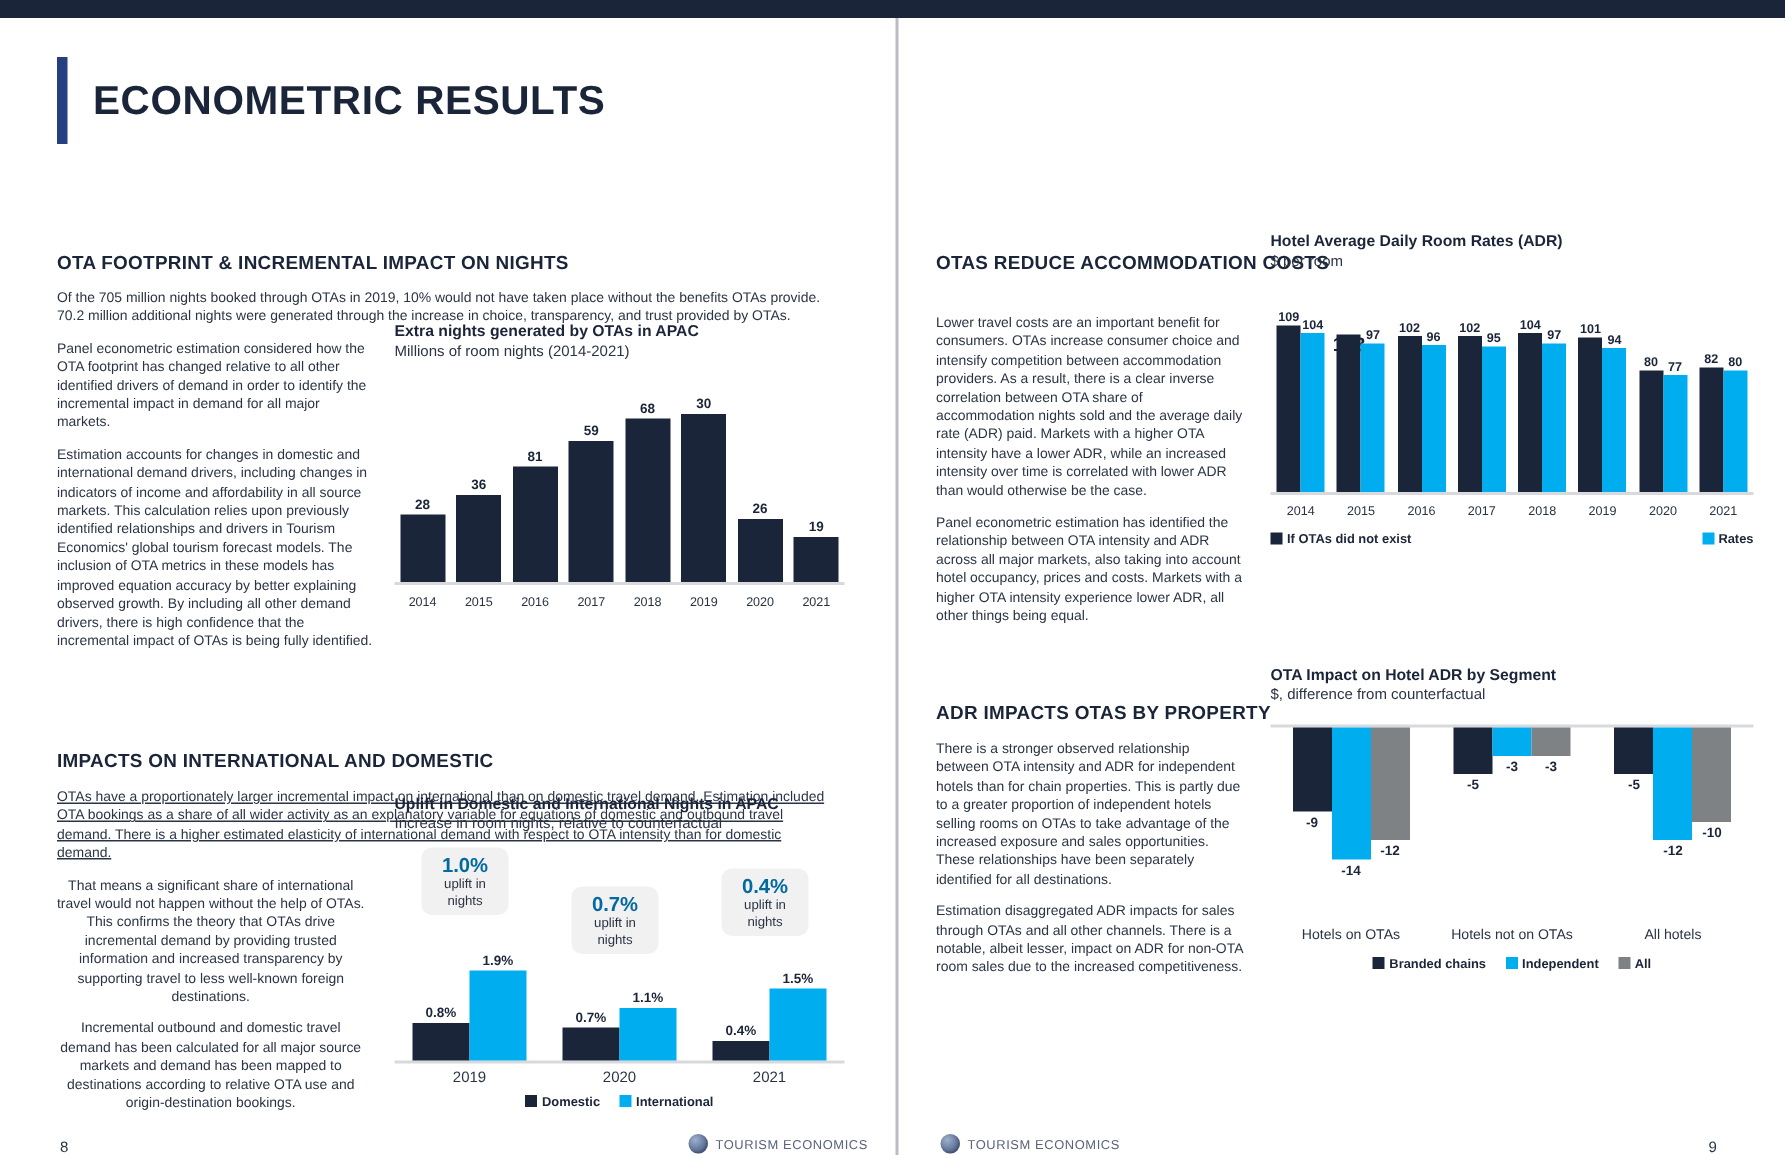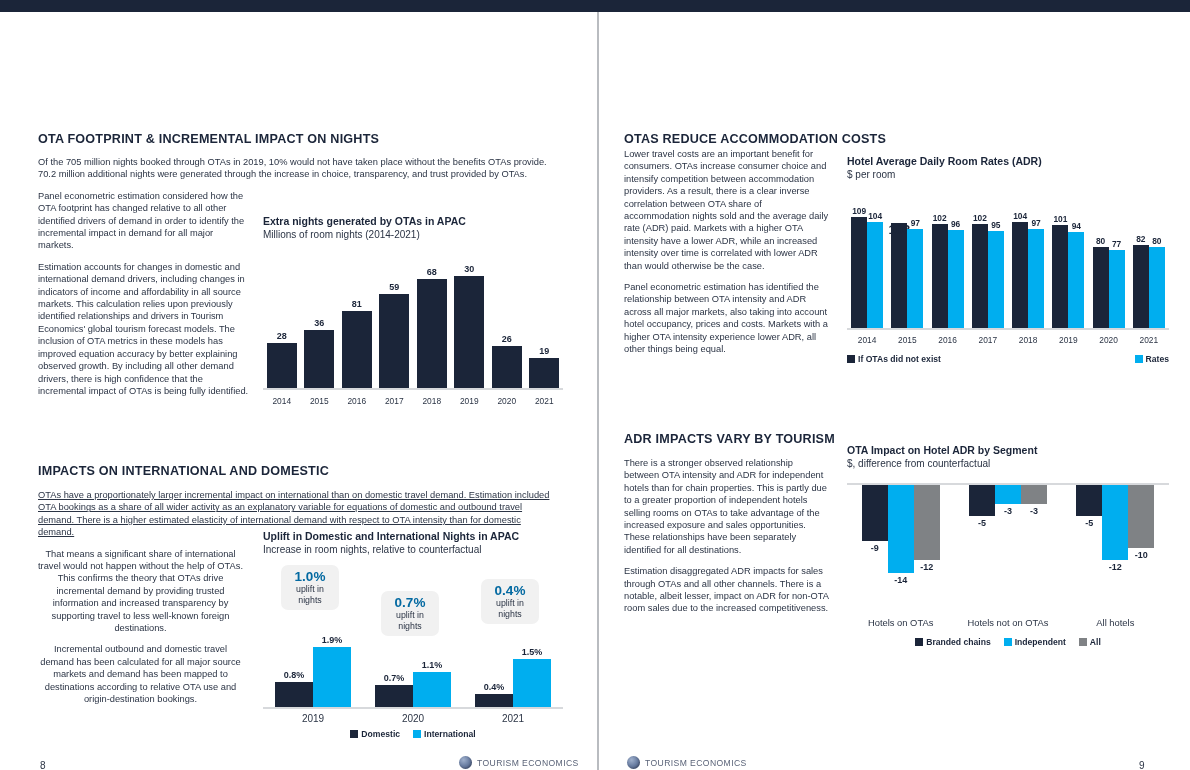--- a/index.html
+++ b/index.html
@@ -15,21 +15,21 @@
   .page-divider{position:absolute;left:597px;top:12px;width:2px;height:758px;background:#b9bcc0;}
 
   
   .page-left{position:absolute;left:0;top:12px;width:597px;height:758px;}
   .page-right{position:absolute;left:599px;top:12px;width:591px;height:758px;}
 
   .title-wrap{position:absolute;left:38px;top:26px;display:flex;align-items:center;}
   .title-bar{width:7px;height:58px;background:#263f7e;margin-right:17px;}
   .page-title{font-size:27px;font-weight:bold;letter-spacing:.4px;color:#1b2539;white-space:nowrap;}
 
-  .h2{font-size:12.6px;font-weight:bold;letter-spacing:.2px;color:#1b2539;}
+  .h2{font-size:12.6px;font-weight:bold;letter-spacing:.2px;color:#1b2539;margin-top:36px;}
   .body-txt{font-size:9.3px;line-height:12.4px;color:#2b3445;}
   .body-txt p{margin:0 0 9px 0;}
 
   .chart-title{font-size:10.5px;font-weight:bold;color:#1b2539;}
   .chart-sub{font-size:10px;color:#2b3445;margin-top:2px;}
 
   .axis-line{background:#d7d9dc;height:2px;width:100%;}
   .cat-lbl{font-size:8.4px;color:#2b3445;text-align:center;}
   .val-lbl{font-size:9px;font-weight:bold;color:#1b2539;text-align:center;}
 
@@ -53,20 +53,24 @@
   .callout .small{font-size:8.8px;color:#2b3445;line-height:10.5px;}
 </style>
 </head>
 <body>
 
 <div class="top-band"></div>
 <div class="page-divider"></div>
 
 <div class="page-left">
 
+  <div class="title-wrap">
+    <div class="title-bar"></div>
+    <div class="page-title">ECONOMETRIC RESULTS</div>
+  </div>
 
   <div style="position:absolute;left:38px;top:120px;width:520px;">
     <div class="h2">OTA FOOTPRINT &amp; INCREMENTAL IMPACT ON NIGHTS</div>
     <div class="body-txt" style="width:520px;margin-top:10px;">
       <p>Of the 705 million nights booked through OTAs in 2019, 10% would not have taken place without the benefits OTAs provide. 70.2 million additional nights were generated through the increase in choice, transparency, and trust provided by OTAs.</p>
     </div>
     <div class="body-txt" style="width:213px;margin-top:4px;">
       <p>Panel econometric estimation considered how the OTA footprint has changed relative to all other identified drivers of demand in order to identify the incremental impact in demand for all major markets.</p>
       <p>Estimation accounts for changes in domestic and international demand drivers, including changes in indicators of income and affordability in all source markets. This calculation relies upon previously identified relationships and drivers in Tourism Economics' global tourism forecast models. The inclusion of OTA metrics in these models has improved equation accuracy by better explaining observed growth. By including all other demand drivers, there is high confidence that the incremental impact of OTAs is being fully identified.</p>
     </div>
@@ -171,21 +175,21 @@
   <div class="logo" style="left:459px;top:744px;">
     <span class="globe"></span>
     <span class="logo-text">TOURISM ECONOMICS</span>
   </div>
 </div>
 
 <div class="page-right">
 
   <div style="position:absolute;left:25px;top:120px;width:212px;">
     <div class="h2" style="white-space:nowrap;">OTAS REDUCE ACCOMMODATION COSTS</div>
-    <div class="body-txt" style="width:205px;margin-top:2px;">
+    <div class="body-txt" style="width:205px;margin-top:27px;">
       <p>Lower travel costs are an important benefit for consumers. OTAs increase consumer choice and intensify competition between accommodation providers. As a result, there is a clear inverse correlation between OTA share of accommodation nights sold and the average daily rate (ADR) paid. Markets with a higher OTA intensity have a lower ADR, while an increased intensity over time is correlated with lower ADR than would otherwise be the case.</p>
       <p>Panel econometric estimation has identified the relationship between OTA intensity and ADR across all major markets, also taking into account hotel occupancy, prices and costs. Markets with a higher OTA intensity experience lower ADR, all other things being equal.</p>
     </div>
   </div>
 
   <div style="position:absolute;left:248px;top:143px;width:322px;">
     <div class="chart-title">Hotel Average Daily Room Rates (ADR)</div>
     <div class="chart-sub">$ per room</div>
     <div class="bars" id="c3-bars" style="height:122px;margin-top:26px;">
         <div class="bar" style="left:4.125px;width:16px;height:110.81666666666666px;background:#1b2539"></div>
@@ -238,21 +242,21 @@
           <span>If OTAs did not exist</span>
         </div>
         <div class="legend-item">
           <span class="swatch" style="background:#00aeef"></span>
           <span>Rates</span>
         </div>
       </div>
   </div>
 
   <div style="position:absolute;left:25px;top:420px;width:212px;">
-    <div class="h2" style="white-space:nowrap;">ADR IMPACTS VARY BY TOURISM</div>
+    <div class="h2" style="white-space:nowrap;">ADR IMPACTS OTAS BY PROPERTY</div>
     <div class="body-txt" style="width:205px;margin-top:11px;">
       <p>There is a stronger observed relationship between OTA intensity and ADR for independent hotels than for chain properties. This is partly due to a greater proportion of independent hotels selling rooms on OTAs to take advantage of the increased exposure and sales opportunities. These relationships have been separately identified for all destinations.</p>
       <p>Estimation disaggregated ADR impacts for sales through OTAs and all other channels. There is a notable, albeit lesser, impact on ADR for non-OTA room sales due to the increased competitiveness.</p>
     </div>
   </div>
 
   <div style="position:absolute;left:248px;top:432px;width:322px;">
     <div class="chart-title">OTA Impact on Hotel ADR by Segment</div>
     <div class="chart-sub">$, difference from counterfactual</div>
     <div class="axis-line" style="margin-top:14px;"></div>

